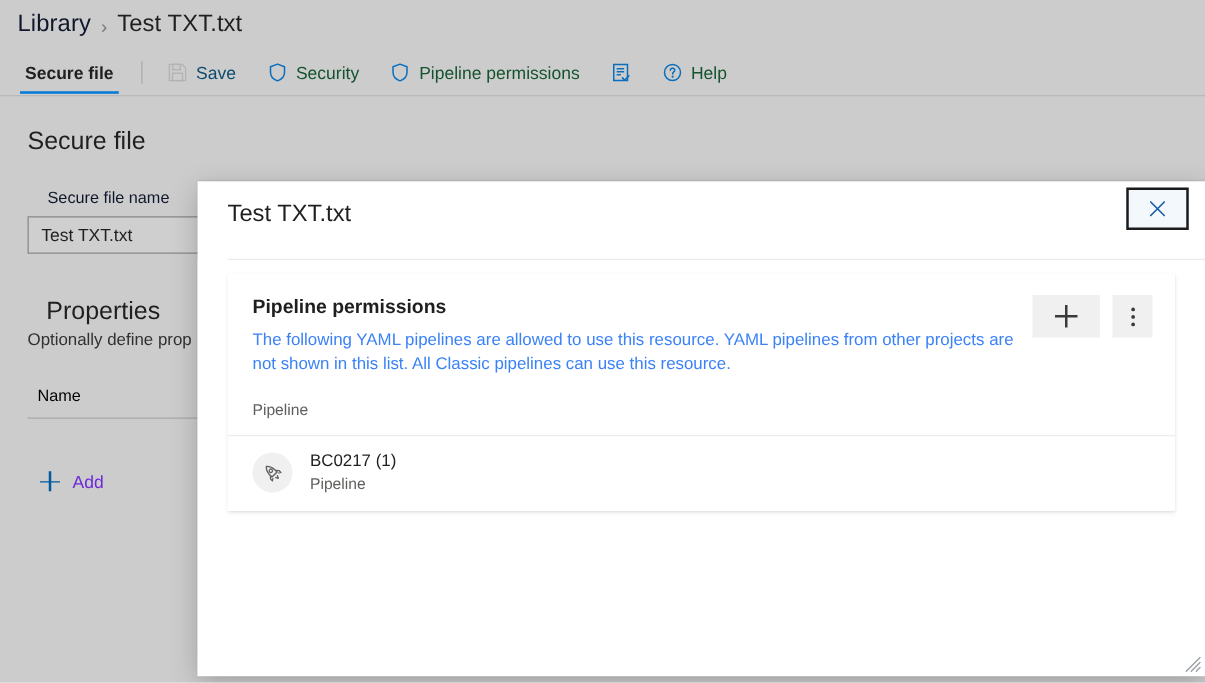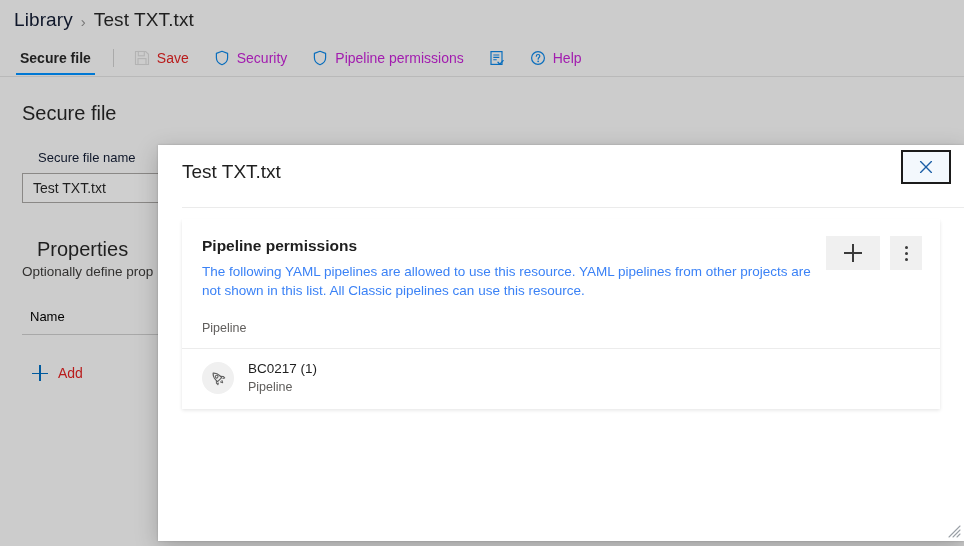--- a/index.html
+++ b/index.html
@@ -75,28 +75,28 @@
     width: 1px;
     height: 18px;
     background: #aaa;
     margin: 0 12px 0 16px;
   }
   .cmd-btn {
     display: flex; align-items: center;
     gap: 7px;
     height: 30px;
     padding: 0 8px;
-    color: #a21caf;
+    color: #14532d;
     font-size: 14px;
     cursor: pointer;
     white-space: nowrap;
     margin-right: 9px;
   }
   .cmd-btn.disabled {
-    color: #b91c1c;
+    color: #0c4a6e;
     cursor: default;
   }
   .cmd-icon {
     width: 16px; height: 16px;
     display: inline-flex;
     align-items: center; justify-content: center;
     flex: 0 0 16px;
   }
   .cmd-icon svg { display: block; }
 
@@ -142,24 +142,24 @@
     color: #000000;
   }
   .col-rule {
     position: absolute;
     left: 22px; top: 334px;
     width: 300px; height: 1px;
     background: #a8a8a8;
   }
   .add-link {
     position: absolute;
-    left: 32px; top: 365px;
+    left: 32px; top: 377px;
     display: flex; align-items: center;
     gap: 10px;
-    color: #b91c1c;
+    color: #6d28d9;
     font-size: 14px;
     cursor: pointer;
   }
   .add-plus {
     width: 16px; height: 16px;
     position: relative;
     flex: 0 0 16px;
   }
   .add-plus::before, .add-plus::after {
     content: "";

